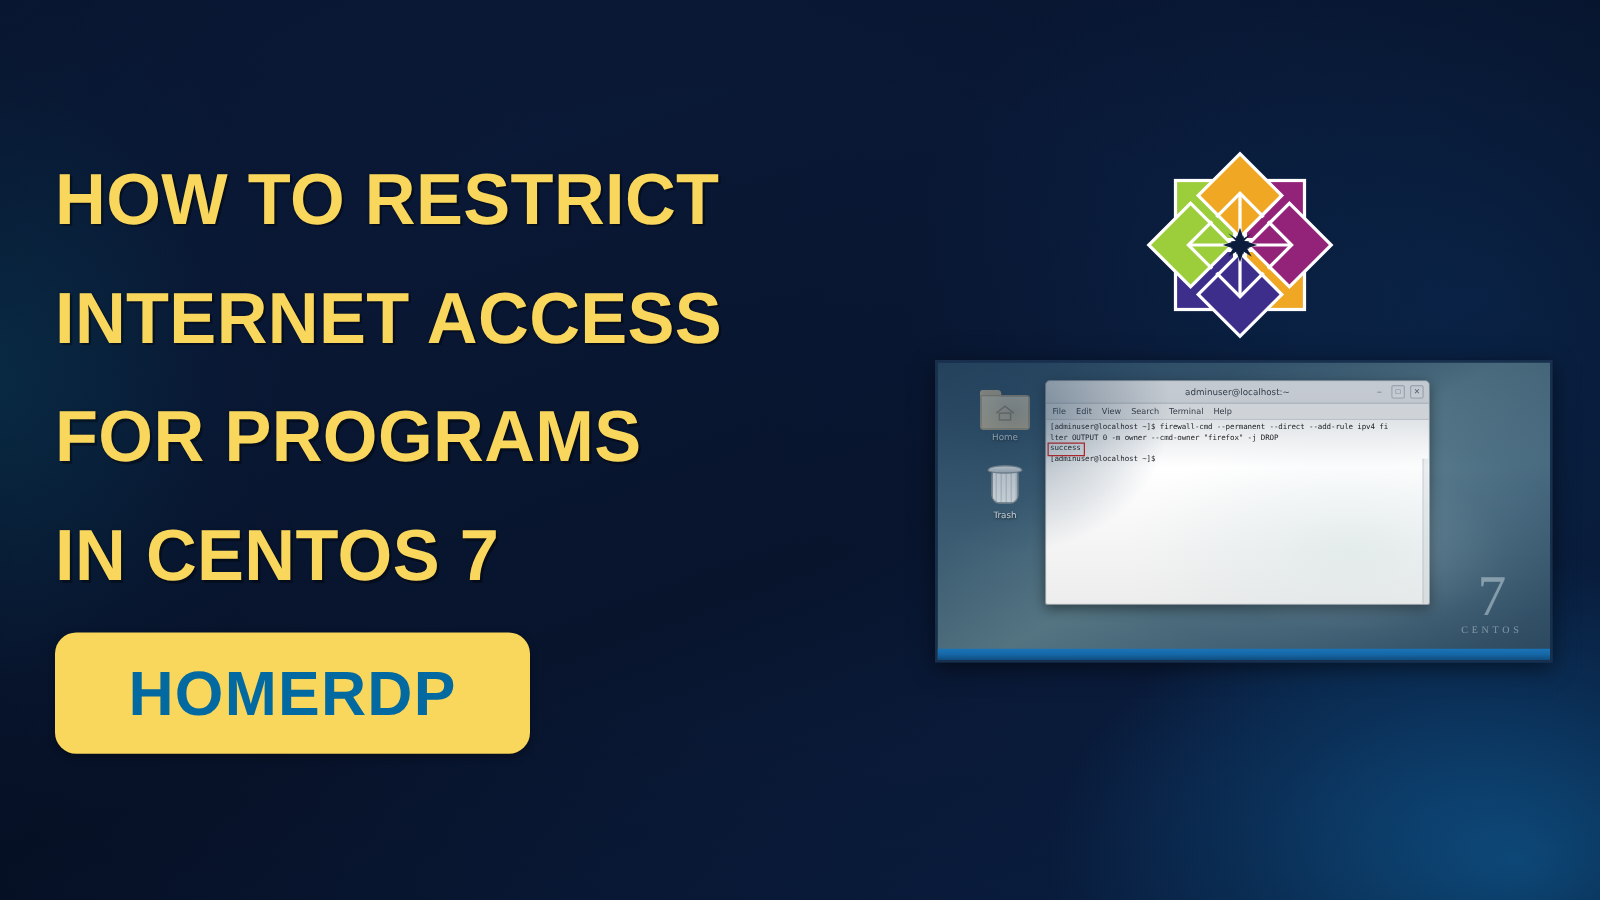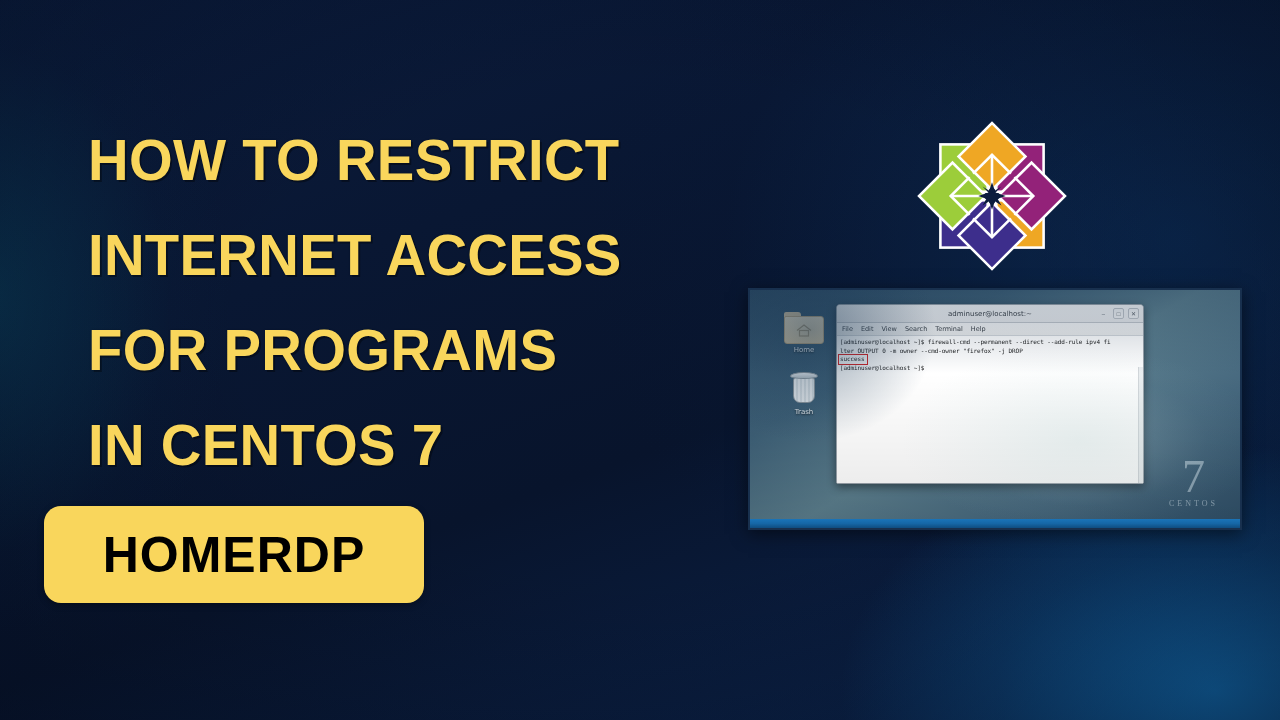--- a/index.html
+++ b/index.html
@@ -19,21 +19,21 @@
       radial-gradient(ellipse 700px 560px at 1180px 240px, rgba(12,52,100,0.55) 0%, rgba(9,27,60,0.1) 65%, rgba(8,20,46,0) 85%),
       linear-gradient(160deg, #0b1c3d 0%, #091733 32%, #08142c 58%, #0a1d3e 80%, #0c2750 100%);
   }
   #bg-vign {
     position:absolute; inset:0;
     background:radial-gradient(ellipse 1000px 620px at 640px 330px, rgba(0,0,0,0) 40%, rgba(2,8,22,0.45) 100%);
   }
 
   
   #headline {
-    position:absolute; left:44px; top:112px; width:650px;margin-left:44px;
+    position:absolute; left:44px; top:112px; width:650px;
   }
   .hl-line {
     font-size:58px;
     font-weight:bold;
     letter-spacing:0.3px;
     line-height:95px;
     color:#F9D65C;
     text-shadow:2px 2px 0 rgba(0,0,0,0.35), 0 0 2px rgba(0,0,0,0.3);
     white-space:nowrap;
     font-stretch:condensed;
@@ -44,21 +44,21 @@
   
   #badge {
     position:absolute; left:44px; top:506px;
     width:380px; height:97px;
     background:#F9D65C;
     border-radius:17px;
     display:flex; align-items:center; justify-content:center;
     box-shadow:0 2px 6px rgba(0,0,0,0.35);
   }
   #badge-text {
-    font-size:50px; font-weight:bold; color:#000000;
+    font-size:50px; font-weight:bold; color:#0369a1;
     letter-spacing:1px;
   }
 
   
   #logo { position:absolute; left:906px; top:110px; width:172px; height:172px; }
 
   
   #shot {
     position:absolute; left:748px; top:288px; width:494px; height:242px;
     background:linear-gradient(150deg,#2c4a63 0%, #3d5f76 28%, #5c7f8e 50%, #47697f 72%, #2f4f68 100%);

